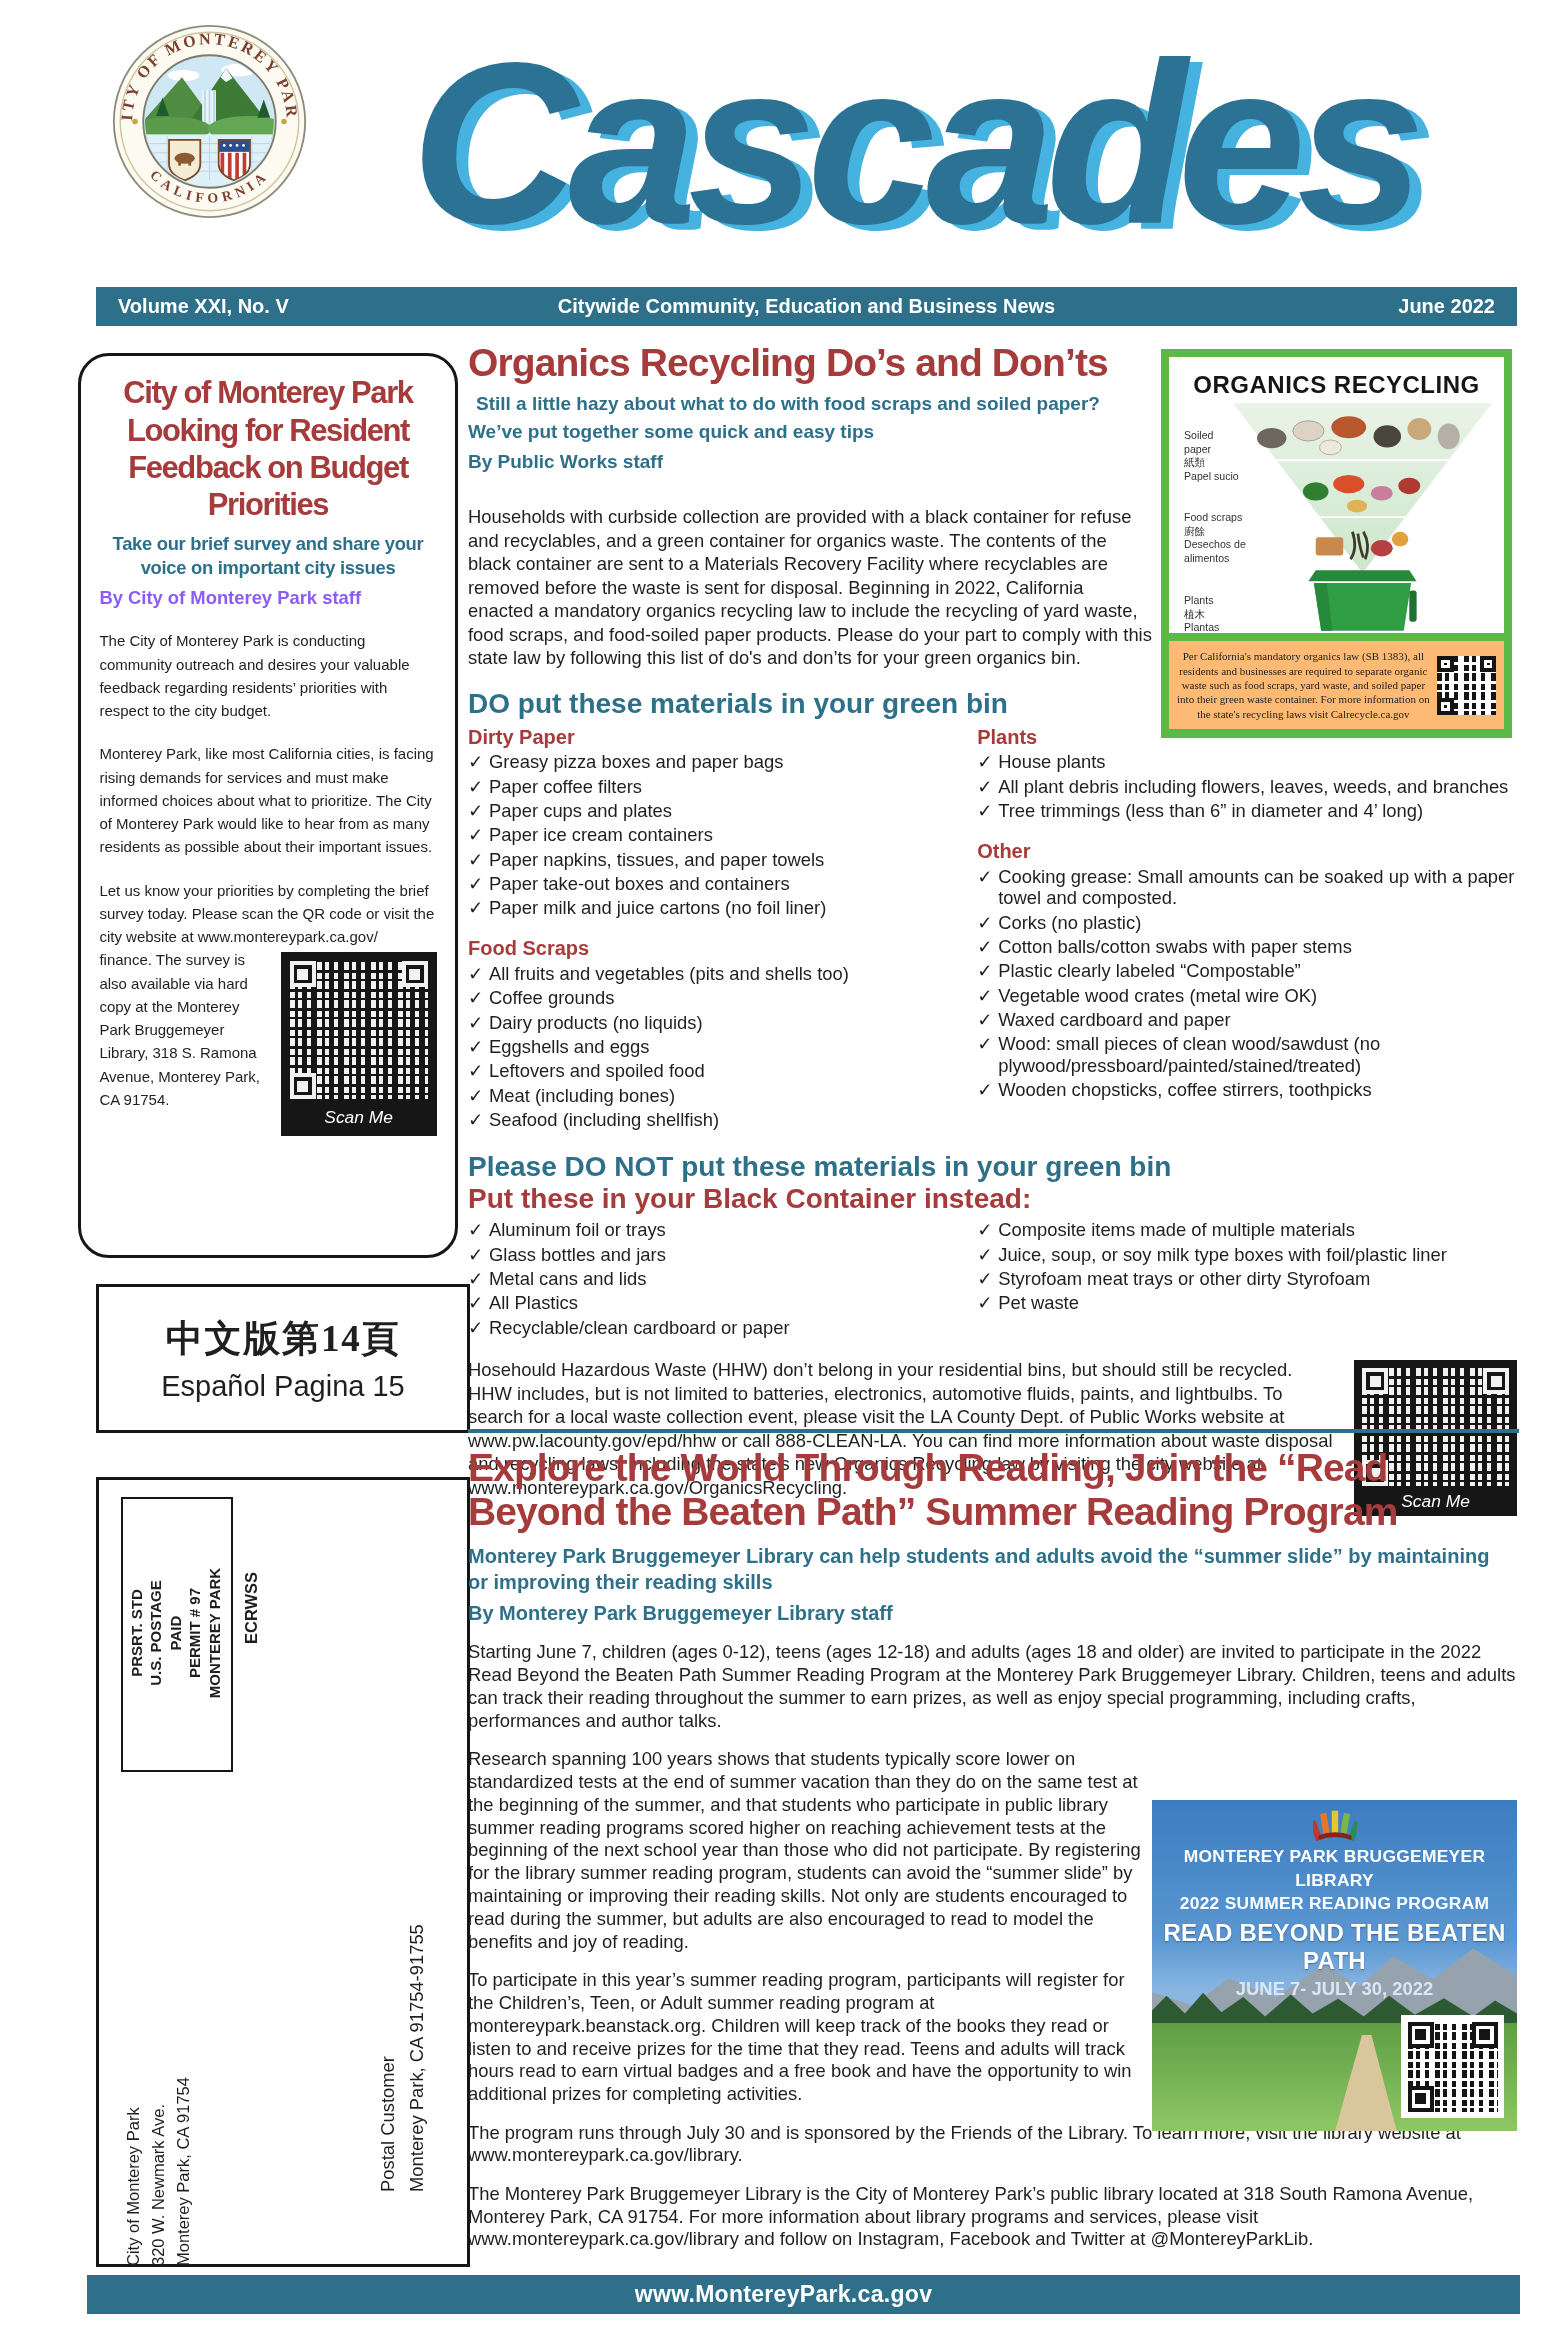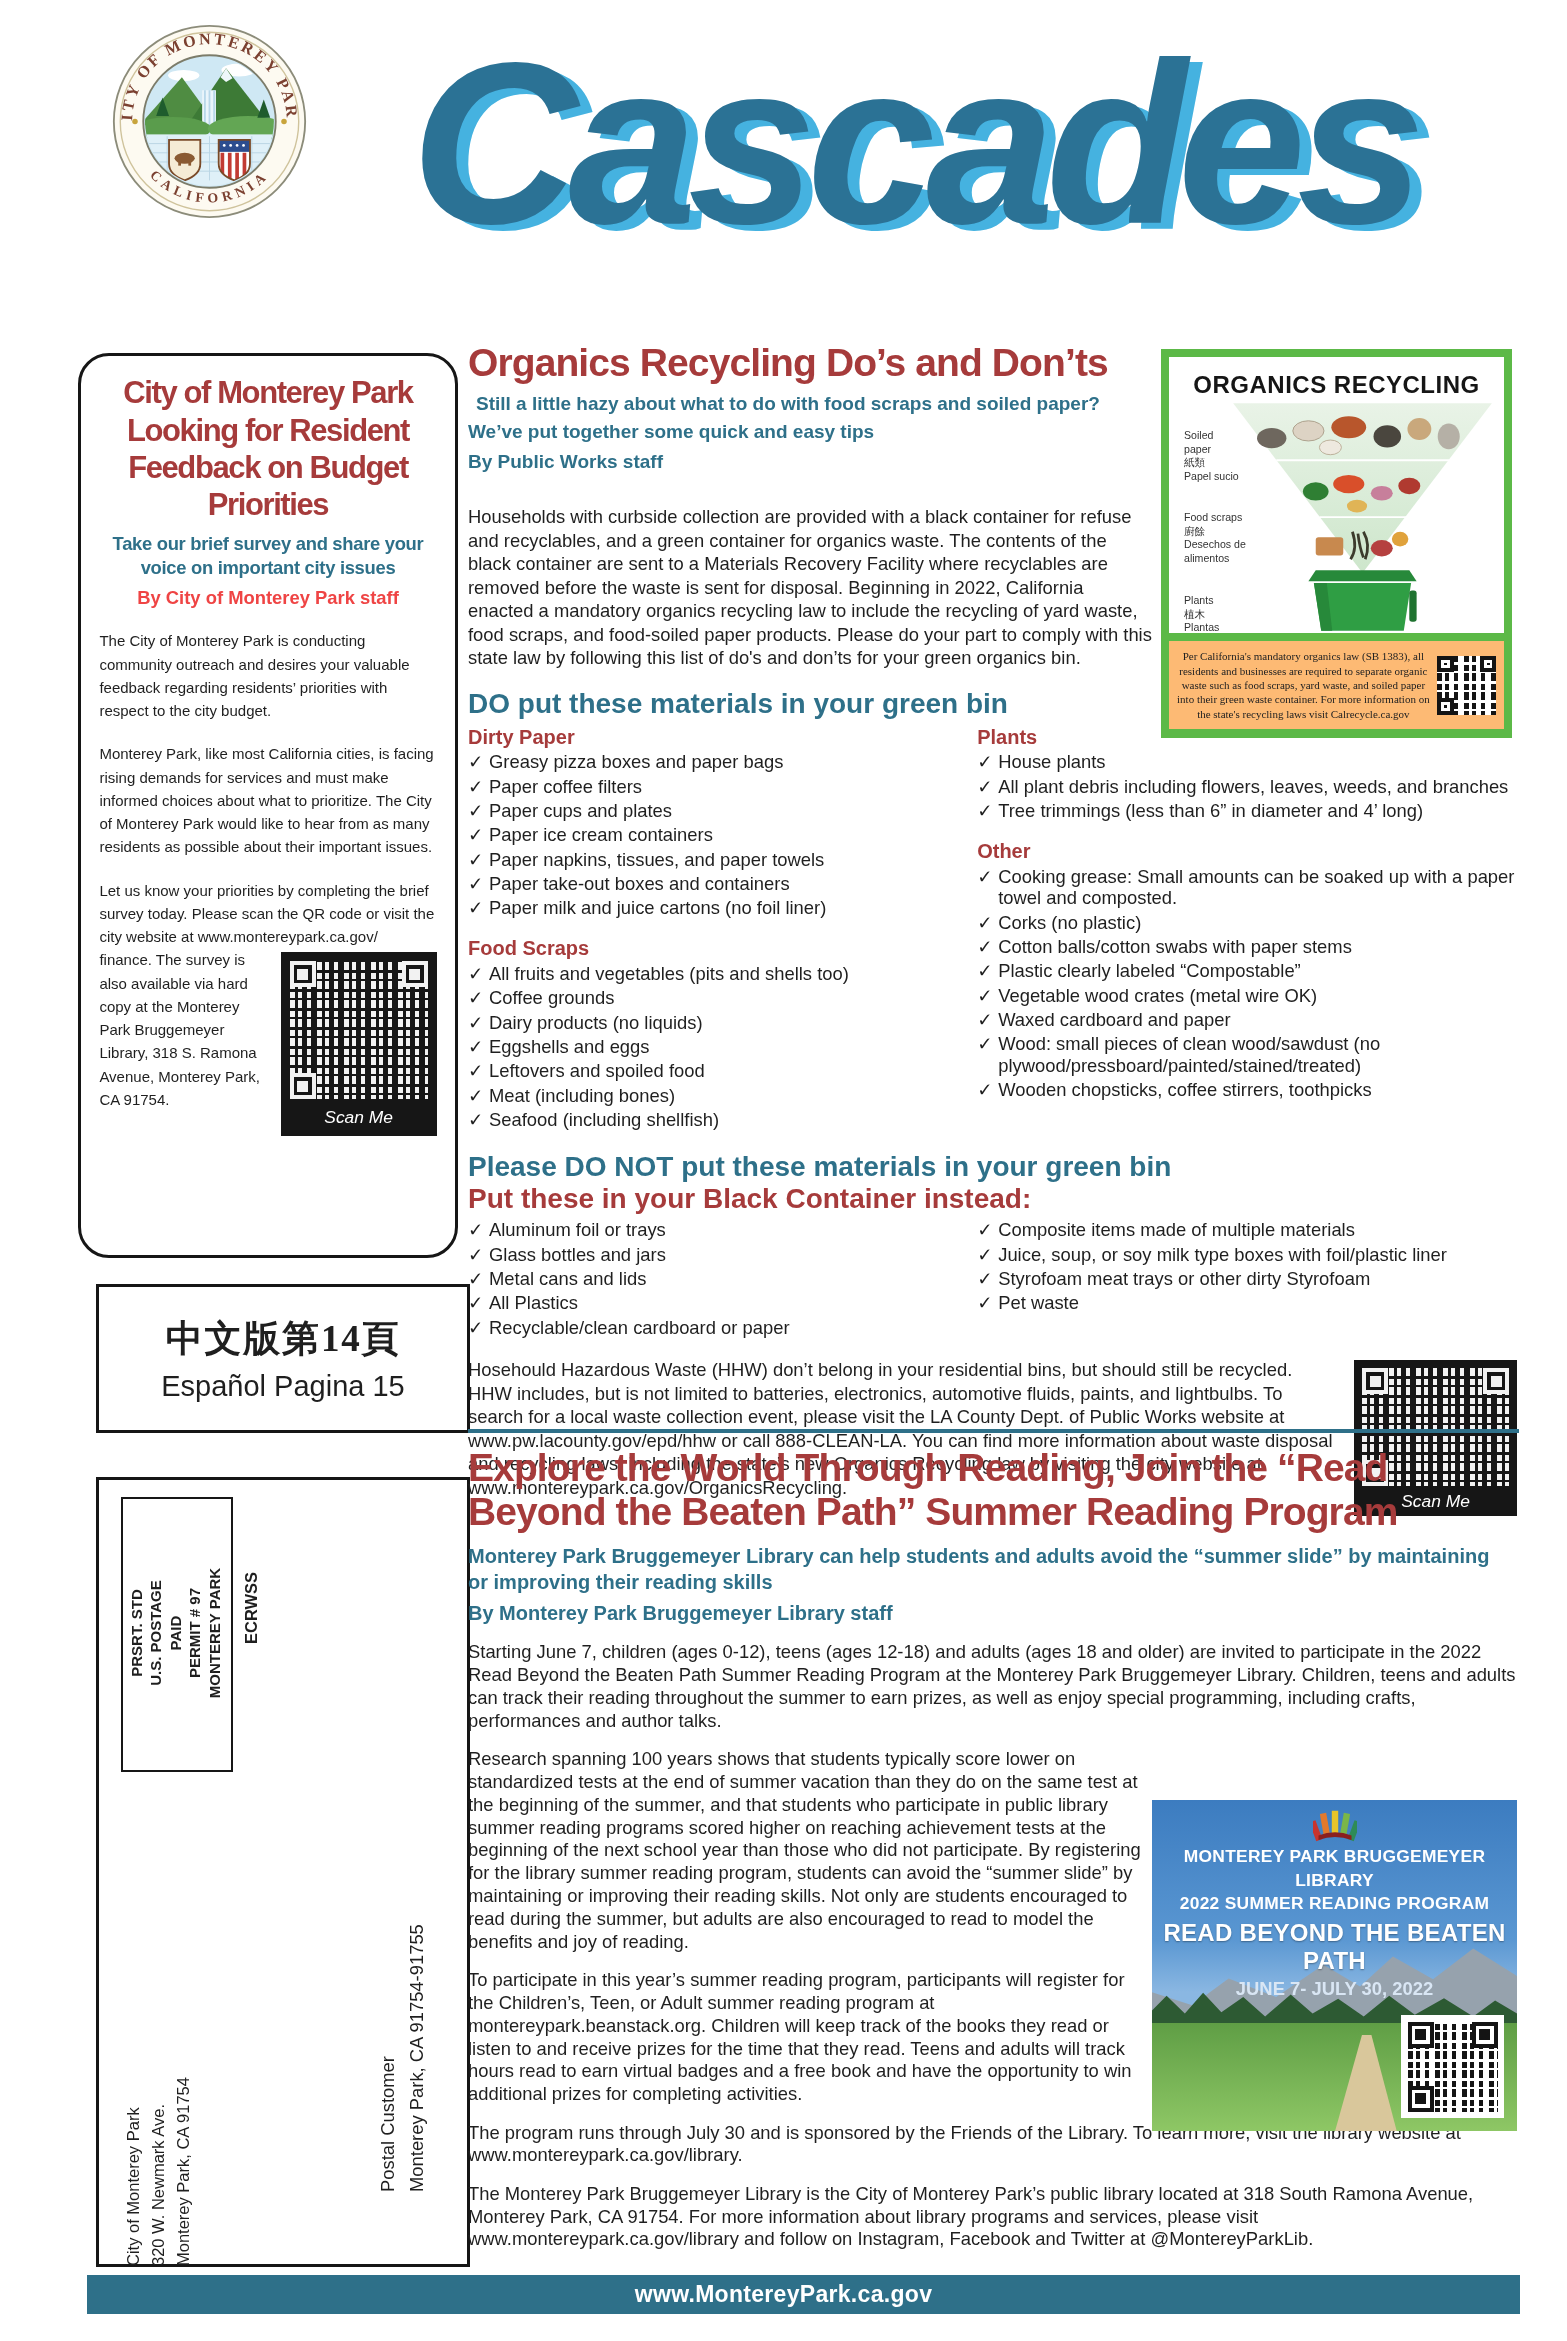--- a/index.html
+++ b/index.html
@@ -16,21 +16,21 @@
     color:#fff;font-weight:bold;font-size:20px;}
   .infobar .vol{position:absolute;left:22px;top:8.3px;}
   .infobar .ctr{position:absolute;left:0;right:0;top:8.3px;text-align:center;}
   .infobar .dat{position:absolute;right:22px;top:8.3px;}
 
   
   .budget-box{position:absolute;left:78px;top:353px;width:380px;height:905px;box-sizing:border-box;
     border:3.7px solid #161616;border-radius:31px;padding:18.4px 18.4px 13px;overflow:hidden;}
   .budget-title{color:#a63b3b;font-weight:bold;font-size:31px;line-height:1.2;letter-spacing:-1.4px;text-align:center;}
   .budget-sub{color:#2e7089;font-weight:bold;font-size:18.4px;line-height:1.3;text-align:center;margin-top:9.2px;letter-spacing:-0.3px;}
-  .budget-by{color:#ef4444;font-weight:bold;font-size:18.4px;text-align:center;margin-top:7.3px;}
+  .budget-by{color:#8b5cf6;font-weight:bold;font-size:18.4px;margin-top:7.3px;}
   .budget-p{font-size:15px;line-height:1.55;margin-top:20px;}
   .budget-p.first{margin-top:20px;}
   .budget-p.cont{margin-top:0;}
 
   .qr-blk{float:right;width:156px;box-sizing:border-box;background:#161616;padding:9.2px 9.2px 5.5px;margin:3.7px 0 5.5px 11px;}
   .qr-blk .lab{color:#fff;font-style:italic;font-size:17.4px;text-align:center;margin-top:4.6px;}
 
   .lang-box{position:absolute;left:96px;top:1284px;width:374px;height:149px;box-sizing:border-box;
     border:3.7px solid #161616;display:flex;flex-direction:column;align-items:center;justify-content:center;}
   .lang-zh{font-family:"Liberation Serif","DejaVu Serif",serif;font-weight:bold;font-size:37px;letter-spacing:1.8px;}
@@ -195,20 +195,25 @@
       <text font-size="15" font-weight="bold" fill="#7b4030" letter-spacing="5" font-family="Liberation Serif, DejaVu Serif, serif">
         <textPath href="#arcBot" startOffset="50%" text-anchor="middle">CALIFORNIA</textPath>
       </text>
       <circle cx="25" cy="106" r="3" fill="#c8a43c"></circle>
         <circle cx="187" cy="106" r="3" fill="#c8a43c"></circle>
     </svg>
   </div>
 
   <div class="cascades">Cascades</div>
 
+  <div class="infobar">
+    <span class="vol">Volume XXI, No. V</span>
+    <span class="ctr">Citywide Community, Education and Business News</span>
+    <span class="dat">June 2022</span>
+  </div>
 
   <div class="budget-box">
     <div class="budget-title">City of Monterey Park Looking for Resident Feedback on Budget Priorities</div>
     <div class="budget-sub">Take our brief survey and share your voice on important city issues</div>
     <div class="budget-by">By City of Monterey Park staff</div>
     <div class="budget-p first">The City of Monterey Park is conducting community outreach and desires your valuable feedback regarding residents’ priorities with respect to the city budget.</div>
     <div class="budget-p">Monterey Park, like most California cities, is facing rising demands for services and must make informed choices about what to prioritize. The City of Monterey Park would like to hear from as many residents as possible about their important issues.</div>
     <div class="budget-p">Let us know your priorities by completing the brief survey today. Please scan the QR code or visit the city website at www.montereypark.ca.gov/</div>
     <div class="budget-p cont">
       <div class="qr-blk">

